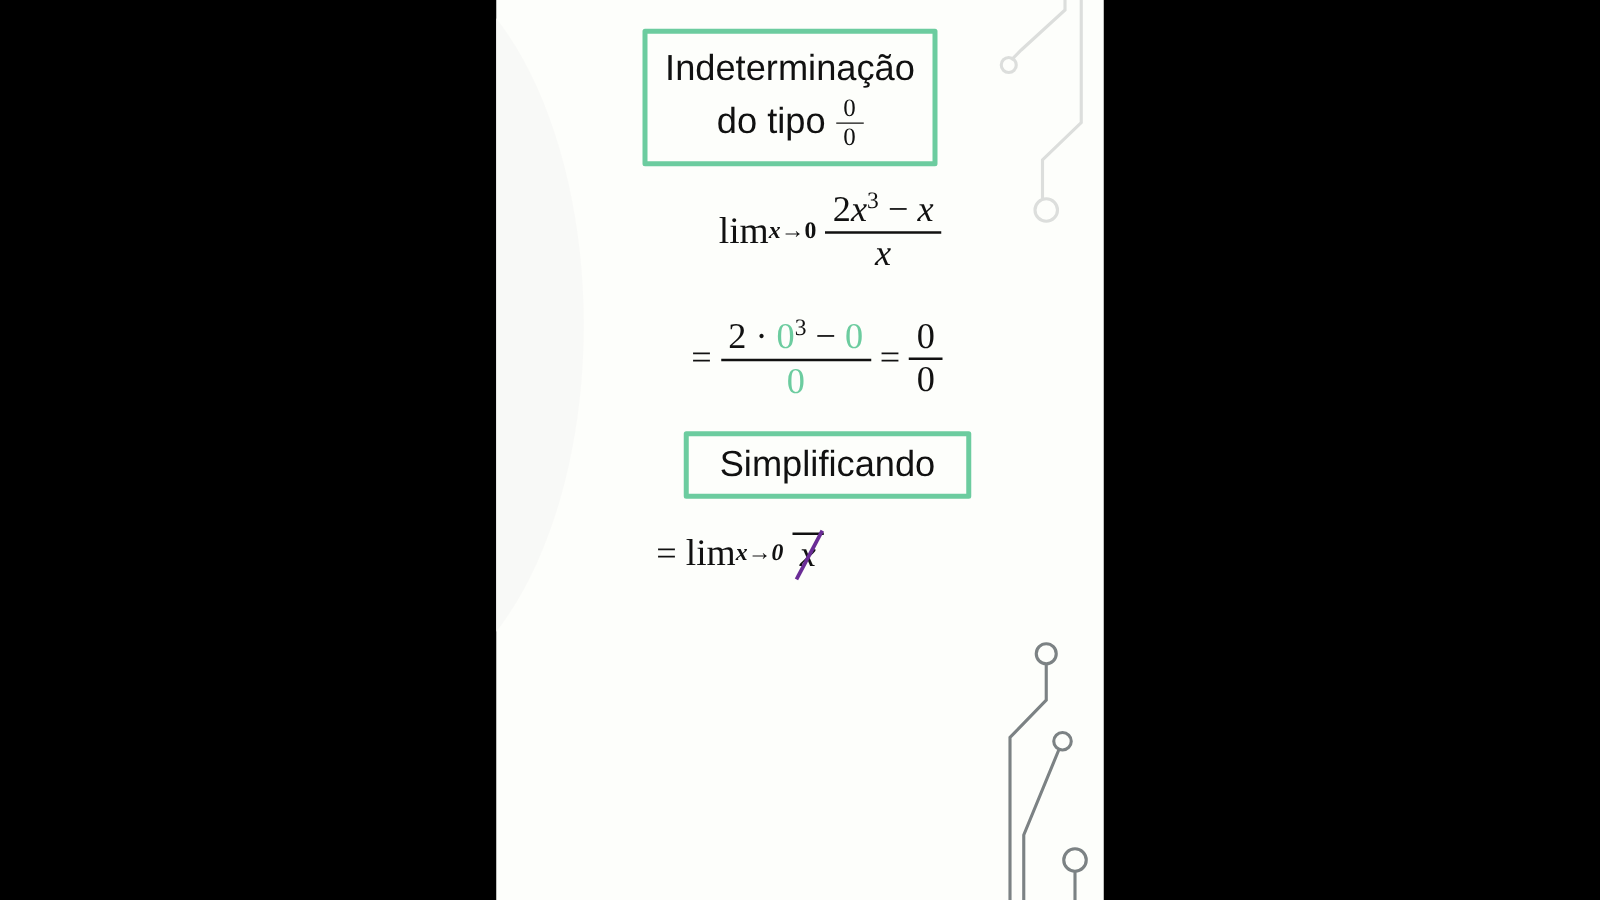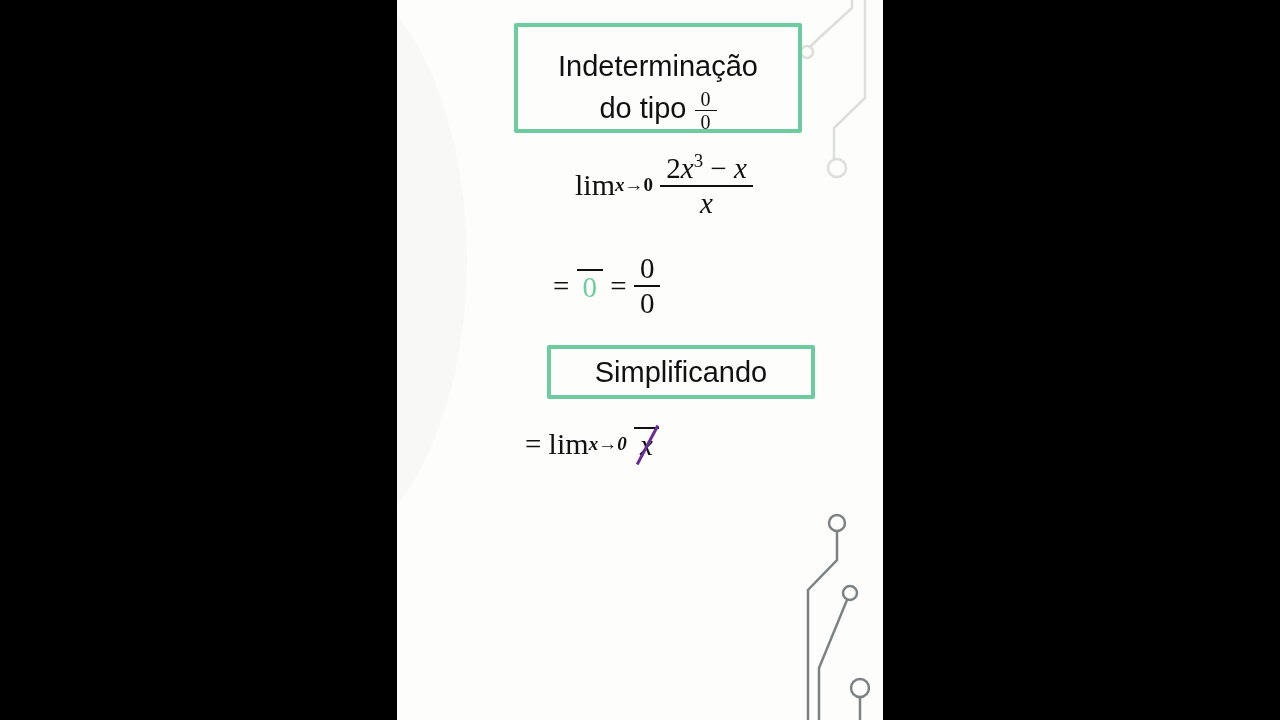--- a/index.html
+++ b/index.html
@@ -15,22 +15,22 @@
     .bg-shade {
       position: absolute; left: -260px; top: -40px; width: 330px; height: 600px;
       border-radius: 50%; background: #f7f8f6; opacity: 0.9;
     }
     .circuit { position: absolute; left: 0; top: 0; }
     .box {
       position: absolute; border: 4px solid #6ccc9f; border-radius: 2px;
       background: #fdfefb; color: #111; text-align: center;
       box-sizing: border-box;
     }
-    .box-title { left: 117px; top: 23px; width: 288px; height: 110px; font-size: 29px; line-height: 42px; padding-top: 18px; }
-    .box-simp { left: 150px; top: 345px; width: 268px; height: 54px; font-size: 29px; line-height: 46px; }
+    .box-title { left: 117px; top: 23px; width: 236px; height: 110px; font-size: 29px; line-height: 42px; padding-top: 7px; }
+    .box-simp { left: 150px; top: 345px; width: 230px; height: 54px; font-size: 29px; line-height: 46px; }
     .serif { font-family: "Liberation Serif", "DejaVu Serif", serif; }
     .math { position: absolute; color: #111; font-family: "Liberation Serif", "DejaVu Serif", serif; }
     .it { font-style: italic; }
     .green { color: #6ccc9f; }
     .frac { display: inline-flex; flex-direction: column; align-items: center; vertical-align: middle; }
     .frac .num, .frac .den { padding: 0 6px; white-space: nowrap; }
     .frac .bar { height: 2px; background: #111; align-self: stretch; }
     .small-frac { font-size: 20px; line-height: 18px; }
     .small-frac .bar { height: 1.5px; margin: 2px 0; }
     .lim { display: inline-flex; flex-direction: row; align-items: center; vertical-align: middle; }
@@ -86,20 +86,21 @@
     <span class="frac">
       <span class="num"><span>2</span><span class="it">x</span><sup>3</sup><span> − </span><span class="it">x</span></span>
       <span class="bar"></span>
       <span class="den it">x</span>
     </span>
   </div>
 
   <div class="math" style="left:156px; top:252px; font-size:29px;">
     <span style="vertical-align:middle;">=</span>
     <span class="frac">
+      <span class="num"><span>2</span><span> · </span><span class="green">0</span><sup>3</sup><span> − </span><span class="green">0</span></span>
       <span class="bar"></span>
       <span class="den green">0</span>
     </span>
     <span style="vertical-align:middle;">=</span>
     <span class="frac">
       <span class="num">0</span>
       <span class="bar"></span>
       <span class="den">0</span>
     </span>
   </div>

